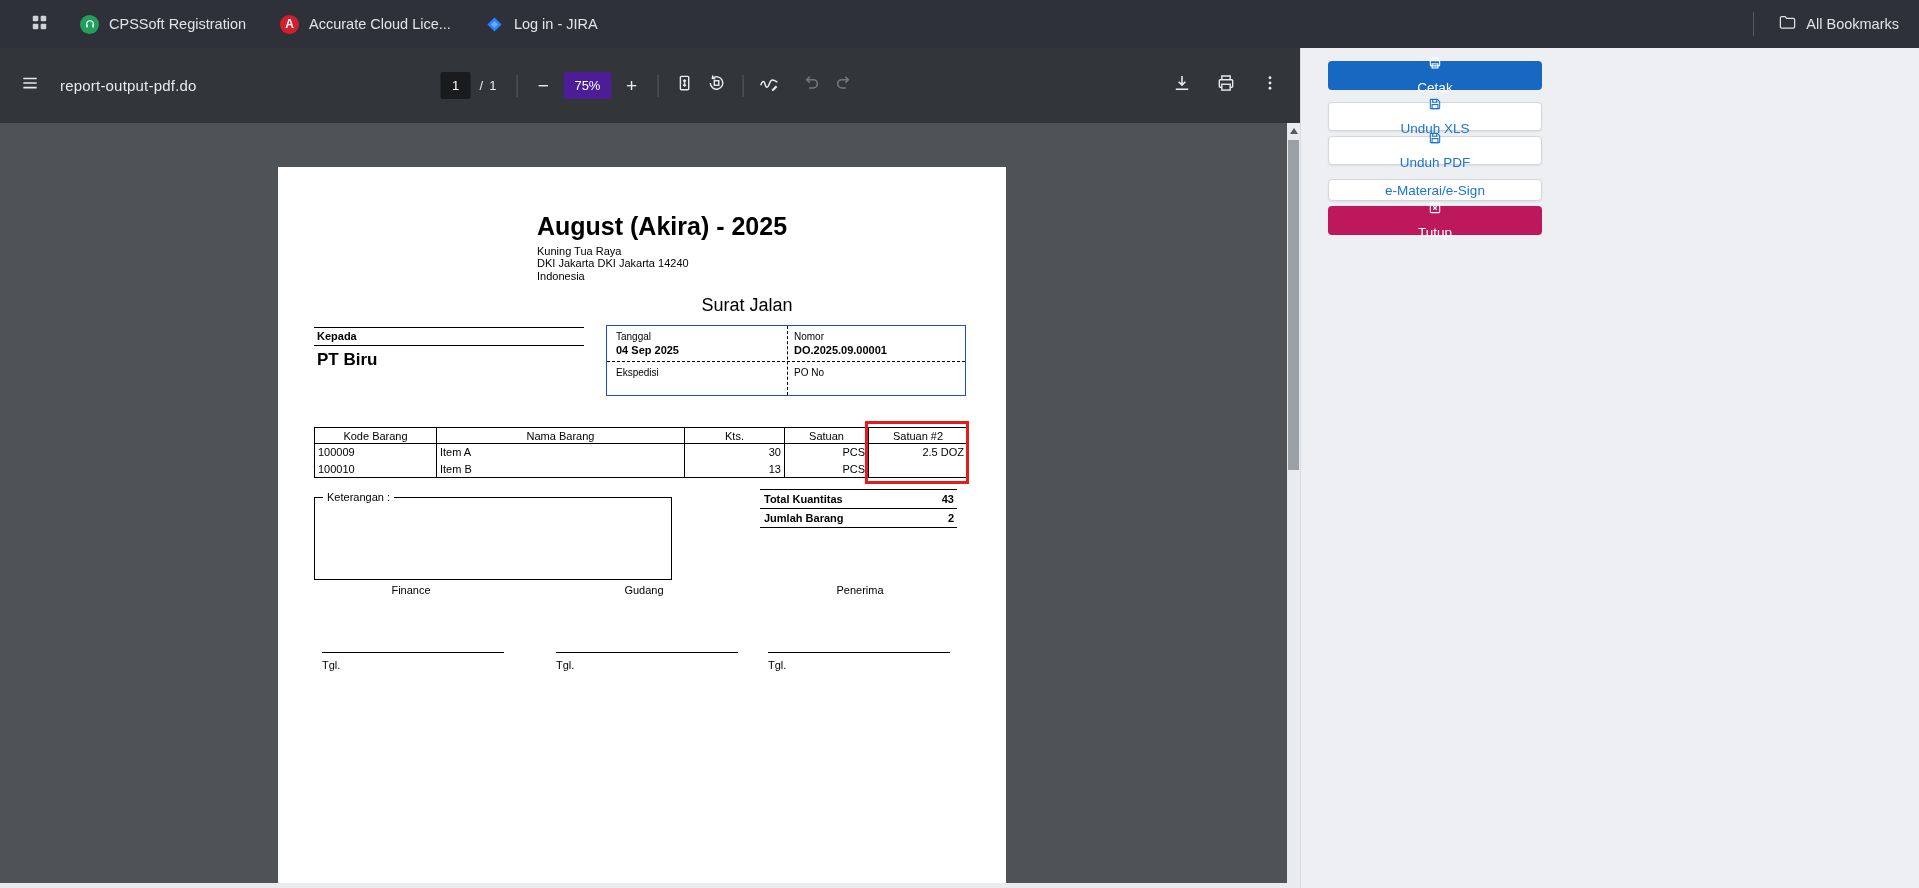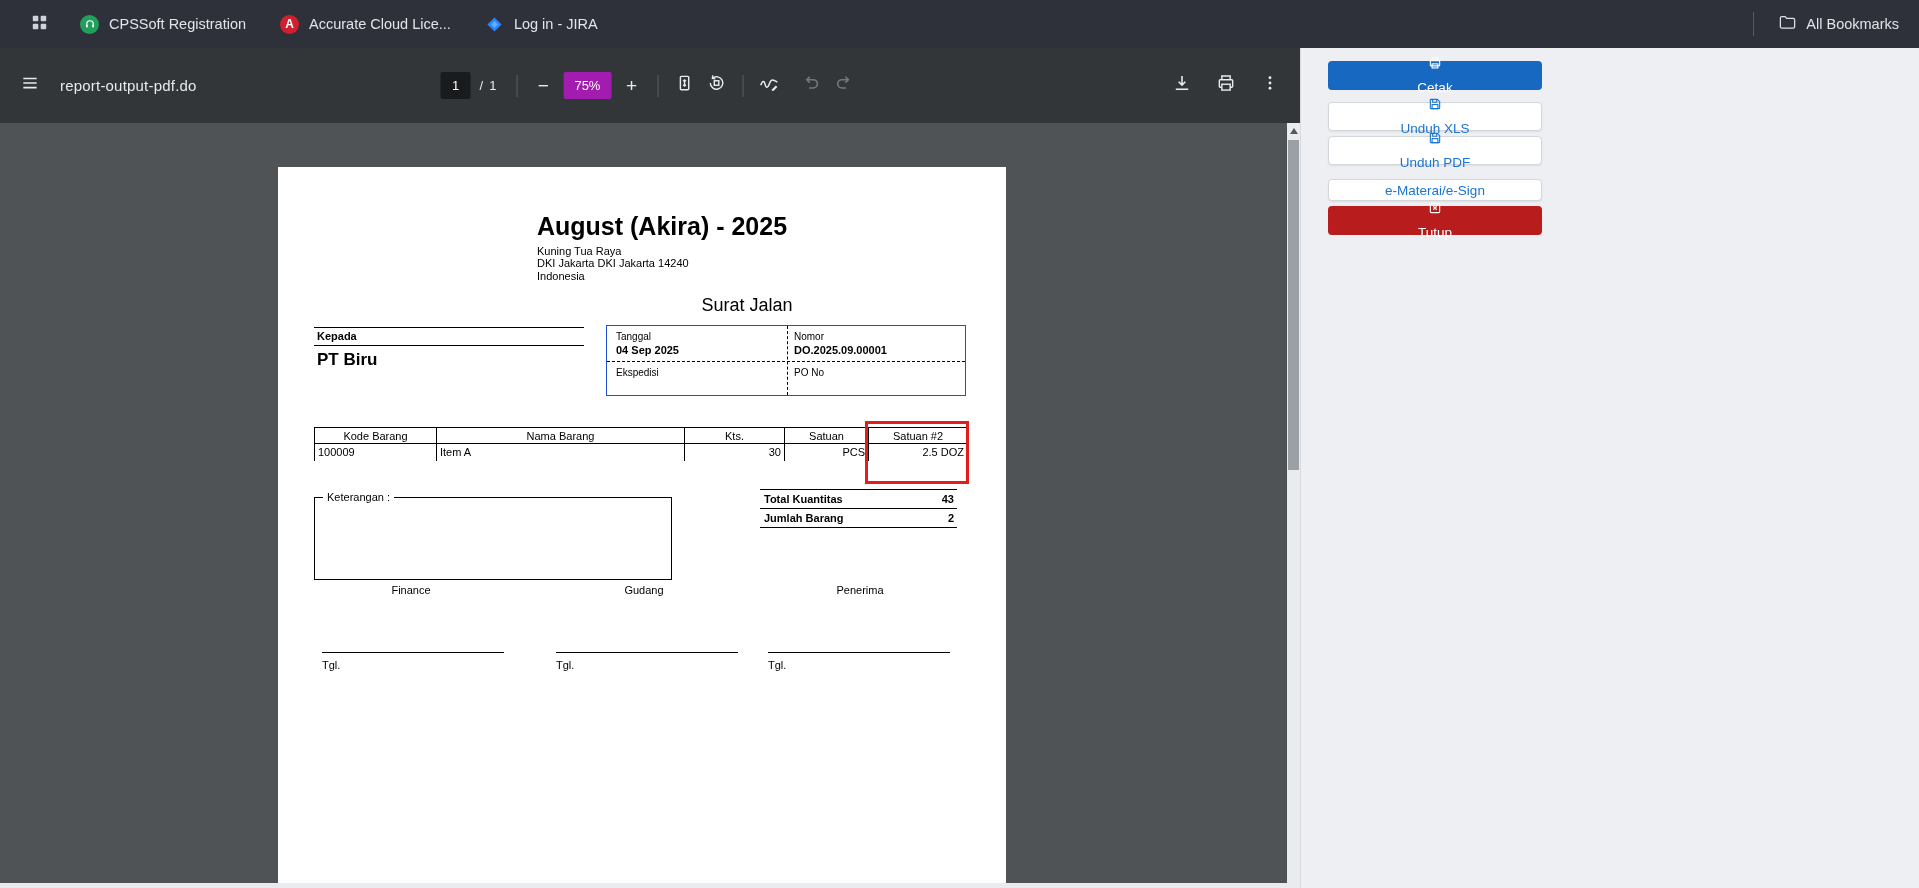--- a/index.html
+++ b/index.html
@@ -32,21 +32,21 @@
   .tb-title { font-size:15px; font-weight:500; letter-spacing:.2px; }
   .icon-btn { width:32px; height:32px; display:flex; align-items:center; justify-content:center;
     background:transparent; border:none; color:#e8eaed; cursor:pointer; font-size:19px; border-radius:50%; }
   .icon-btn.disabled { cursor:default; }
   .tb-center { position:absolute; left:50%; transform:translateX(-50%); display:flex; align-items:center; }
   .tb-right { position:absolute; right:14px; display:flex; align-items:center; gap:12px; }
   .page-box { background:#191b1c; color:#fff; min-width:30px; height:27px; display:flex;
     align-items:center; justify-content:center; border-radius:2px; font-size:13px; padding:0 10px; cursor:text; }
   .page-count { font-size:13px; margin:0 10px 0 9px; display:flex; gap:6px; }
   .tb-sep { width:1px; height:22px; background:#5a5e61; margin:0 10px; }
-  .zoom-box { background:#a21caf; color:#fff; height:27px; border-radius:2px; padding:0 11px;
+  .zoom-box { background:#4c1d95; color:#fff; height:27px; border-radius:2px; padding:0 11px;
     font-size:13px; display:flex; align-items:center; margin:0 4px; }
 
   .pdf-canvas { position:absolute; top:75px; left:0; right:13px; bottom:0; overflow:hidden;margin-top:44px; }
   .pdf-page { position:absolute; left:278px; top:0; width:728px; height:765px; background:#fff; color:#000; }
 
   
   .pdf-scrollbar { position:absolute; top:75px; right:0; width:13px; bottom:0; background:#e9ebee; }
   .sb-up { height:15px; display:flex; align-items:flex-end; justify-content:center; cursor:pointer; }
   .sb-up-arrow { width:0; height:0; border-left:4px solid transparent; border-right:4px solid transparent;
     border-bottom:6px solid #55585c; margin-bottom:4px; }
@@ -105,21 +105,21 @@
   .panel-buttons { padding:13px 0 0 27px; }
   .pbtn { width:214px; height:29px; border-radius:4px; font-size:13.5px; display:flex;
     align-items:center; justify-content:center; gap:7px; cursor:pointer; border:none;
     font-family:"Liberation Sans", sans-serif;flex-direction:column; }
   .pbtn.primary { background:#1668c0; color:#fff; margin-bottom:12px; }
   .pbtn.outline { background:#fff; color:#1b74cf; border:1px solid #d3d7db;
     box-shadow:0 1px 2px rgba(0,0,0,.07); }
   .pbtn.xls { margin-bottom:5px; }
   .pbtn.pdfb { margin-bottom:14px; }
   .pbtn.esign { margin-bottom:5px; height:22px; }
-  .pbtn.danger { background:#b91c1c; color:#fff; }
+  .pbtn.danger { background:#be185d; color:#fff; }
 </style>
 </head>
 <body>
 
 <div class="screen">
 
   <header class="bookmarks-bar">
     <div class="bm-left">
       <button class="apps-grid-btn">
         <span>
@@ -325,20 +325,27 @@
             </tr>
           </thead>
           <tbody>
             <tr>
               <td class="al">100009</td>
               <td class="al">Item A</td>
               <td class="ar">30</td>
               <td class="ar">PCS</td>
               <td class="ar">2.5 DOZ</td>
             </tr>
+            <tr class="last">
+              <td class="al">100010</td>
+              <td class="al">Item B</td>
+              <td class="ar">13</td>
+              <td class="ar">PCS</td>
+              <td class="ar"></td>
+            </tr>
           </tbody>
         </table>
 
         <div class="highlight-box"></div>
 
         <div class="ket-box">
           <span class="ket-label">Keterangan :</span>
         </div>
 
         <div class="totals">

